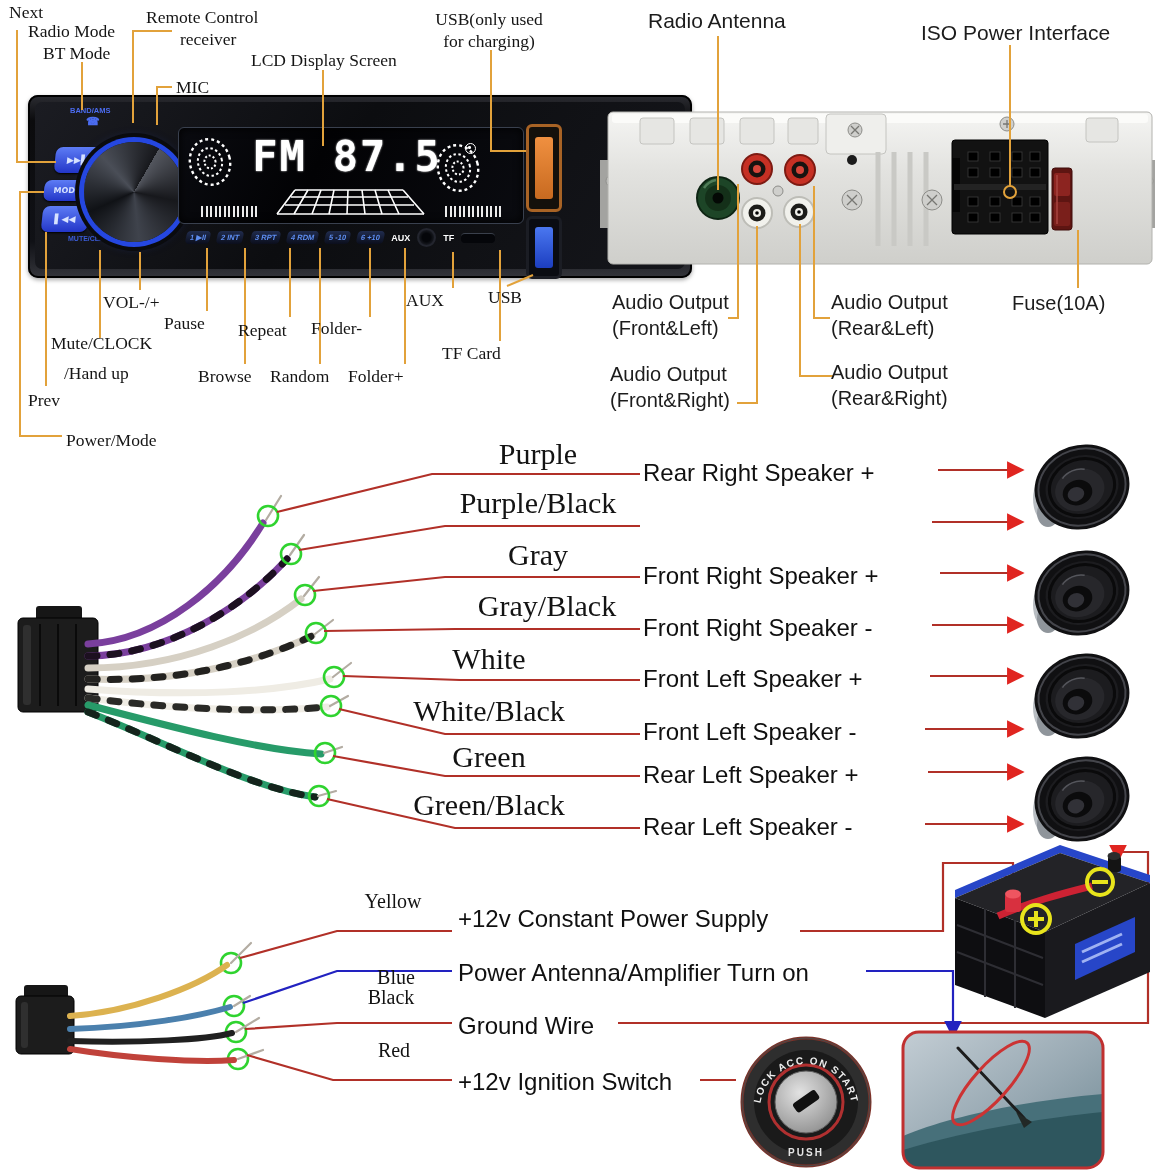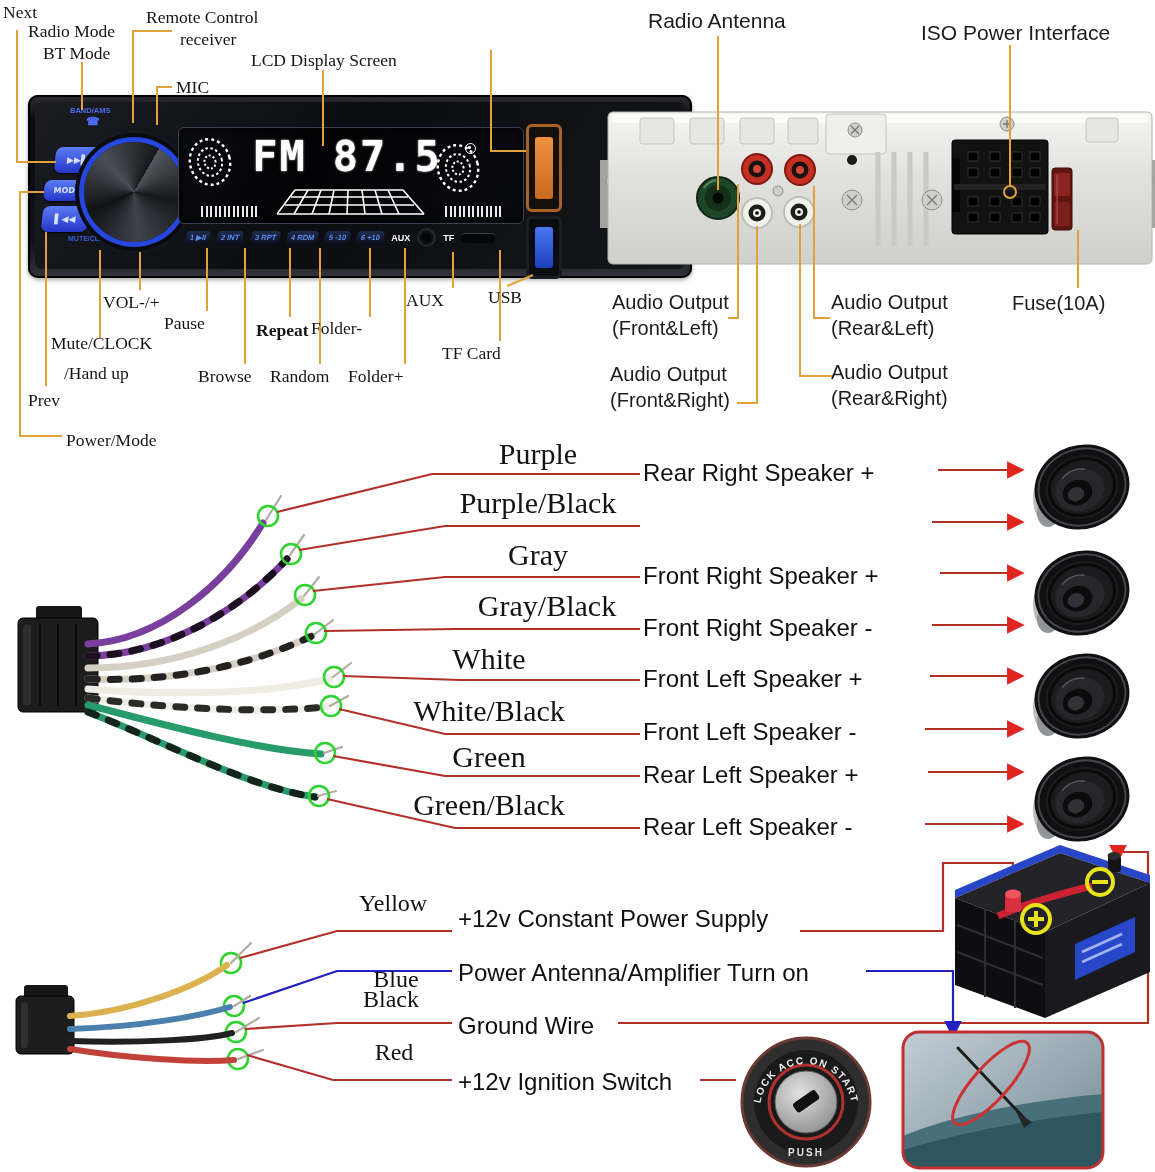--- a/index.html
+++ b/index.html
@@ -12,21 +12,21 @@
        font-size:17.5px;line-height:1.15;white-space:nowrap;z-index:30;}
   .lbl-sans{position:absolute;color:#1c1c1c;font-family:"Liberation Sans",sans-serif;
        font-size:20px;line-height:1.3;white-space:nowrap;z-index:30;}
   .wire-lbl{position:absolute;width:226px;text-align:center;color:#131313;
        font-family:"Liberation Serif",serif;font-size:30px;white-space:nowrap;z-index:30;}
   .spk-lbl{position:absolute;left:643px;color:#101010;font-family:"Liberation Sans",sans-serif;
        font-size:24px;white-space:nowrap;z-index:30;}
   .pwr-lbl{position:absolute;left:458px;color:#101010;font-family:"Liberation Sans",sans-serif;
        font-size:24px;white-space:nowrap;z-index:30;}
   .pwire-lbl{position:absolute;width:130px;text-align:center;color:#131313;
-       font-family:"Liberation Serif",serif;font-size:24px;white-space:nowrap;z-index:30;}
+       font-family:"Liberation Serif",serif;font-size:20px;white-space:nowrap;z-index:30;}
 
   
   #front-unit{position:absolute;left:28px;top:95px;width:664px;height:183px;z-index:5;
      background:linear-gradient(180deg,#2c2d33,#0b0b0d 14%,#101116 80%,#34353b);
      border-radius:10px;box-shadow:inset 0 0 0 2px #000,0 2px 4px rgba(0,0,0,.35);}
   #front-face{position:absolute;left:7px;top:7px;right:7px;bottom:9px;border-radius:7px;
      background:linear-gradient(125deg,#1b1c22,#0c0d10 45%,#15161b);}
   .blue-btn{position:absolute;background:linear-gradient(180deg,#5d7cf5,#2336c8);
      border-radius:7px;color:#d7e2ff;display:flex;align-items:center;justify-content:center;
      font-family:"DejaVu Sans",sans-serif;font-size:9px;font-weight:bold;
@@ -461,30 +461,34 @@
         <path d="M903,1136 C950,1116 1030,1100 1103,1094 L1103,1168 L903,1168 Z" fill="#47707a"></path>
         <path d="M903,1150 C960,1132 1040,1118 1103,1112 L1103,1168 L903,1168 Z" fill="#2e565e"></path>
         <path d="M958,1048 L1024,1118" stroke="#1d1d1d" stroke-width="3" stroke-linecap="round"></path>
         <polygon points="1016,1112 1032,1122 1024,1128" fill="#222826"></polygon>
         <ellipse cx="991" cy="1083" rx="17" ry="54" fill="none" stroke="#cc3333" stroke-width="3" transform="rotate(42 991 1083)"></ellipse>
       </g>
       <rect x="903" y="1032" width="200" height="136" rx="16" fill="none" stroke="#c03030" stroke-width="3"></rect>
     </g>
   </svg>
 
-  <div class="lbl" style="left:3px;top:2px;text-align:center;">Next</div>
+  <div class="lbl" style="left:9px;top:2px;text-align:center;">Next</div>
   <div class="lbl" style="left:28px;top:21px;">Radio Mode</div>
   <div class="lbl" style="left:43px;top:43px;">BT Mode</div>
   <div class="lbl" style="left:146px;top:7px;font-family:Liberation Serif, serif;">Remote Control</div>
   <div class="lbl" style="left:180px;top:29px;">receiver</div>
   <div class="lbl" style="left:176px;top:77px;">MIC</div>
   <div class="lbl" style="left:251px;top:50px;">LCD Display Screen</div>
+  <div class="lbl" style="left:410px;top:9px;width:158px;text-align:center;white-space:normal;line-height:1.25;">
+    <span>USB(only used</span><br>
+    <span>for charging)</span>
+  </div>
   <div class="lbl" style="left:103px;top:292px;">VOL-/+</div>
   <div class="lbl" style="left:164px;top:313px;">Pause</div>
-  <div class="lbl" style="left:256px;top:320px;font-weight:bold;">Repeat</div>
+  <div class="lbl" style="left:238px;top:320px;">Repeat</div>
   <div class="lbl" style="left:311px;top:318px;">Folder-</div>
   <div class="lbl" style="left:406px;top:290px;">AUX</div>
   <div class="lbl" style="left:488px;top:287px;">USB</div>
   <div class="lbl" style="left:51px;top:333px;">Mute/CLOCK</div>
   <div class="lbl" style="left:64px;top:363px;">/Hand up</div>
   <div class="lbl" style="left:198px;top:366px;">Browse</div>
   <div class="lbl" style="left:270px;top:366px;">Random</div>
   <div class="lbl" style="left:348px;top:366px;">Folder+</div>
   <div class="lbl" style="left:442px;top:343px;">TF Card</div>
   <div class="lbl" style="left:28px;top:390px;">Prev</div>

